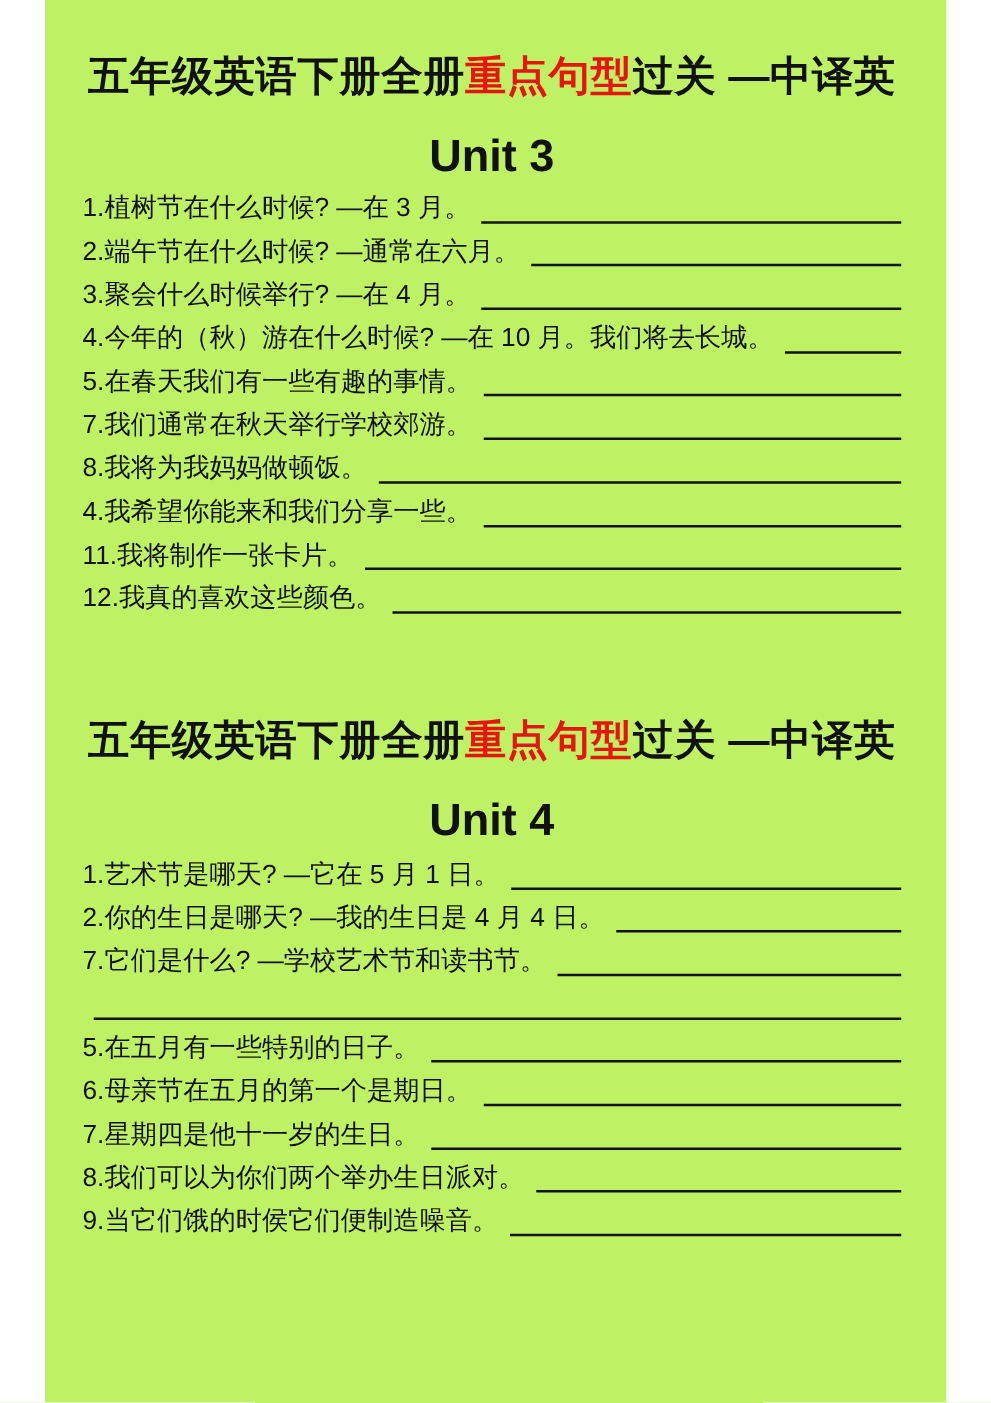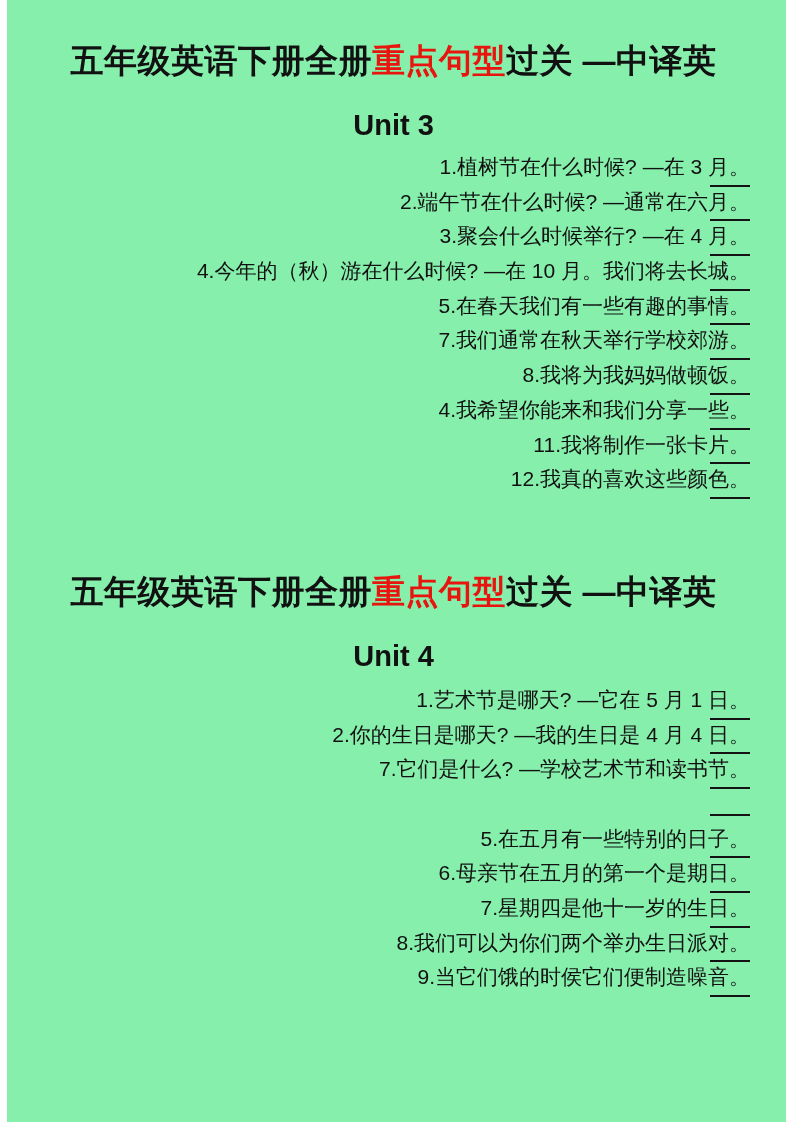--- a/index.html
+++ b/index.html
@@ -2,54 +2,53 @@
 <html><head>
 <meta charset="utf-8">
 <style>
   * { box-sizing: border-box; }
   html, body {
     margin: 0; padding: 0;
     background: #ffffff;
   }
   .sheet {
     position: relative;
-    width: 779px;
+    width: 721px;
     height: 1122px;
     margin: 0 auto;
-    background: #86efac;
+    background: #bef264;
     padding: 0 36px 0 30px;
     overflow: hidden;
     font-family: "Liberation Sans", sans-serif;
     color: #111111;
   }
   .doc-title {
     margin: 0;
     font-size: 33px;
     line-height: 38px;
     font-weight: 700;
     text-align: center;
     white-space: nowrap;
     letter-spacing: 0.5px;
   }
   .doc-title.first  { padding-top: 42px; }
   .doc-title.second { padding-top: 76px; }
   .unit-heading {
     margin: 30px 0 0 0;
-    font-size: 29px;
+    font-size: 36px;
     line-height: 30px;
     font-weight: 700;
     text-align: center;
   }
   .worksheet-list { margin-top: 10px; }
   .worksheet-list.second { margin-top: 12px; }
   .item {
     display: flex;
     height: 34.7px;
-    align-items: flex-end;
-    flex-direction: column;
+    align-items: flex-start;
   }
   .item-text {
     font-size: 21px;
     line-height: 34.7px;
     white-space: nowrap;
   }
   .blank {
     flex: 1 1 auto;
     min-width: 40px;
     margin-left: 9px;

